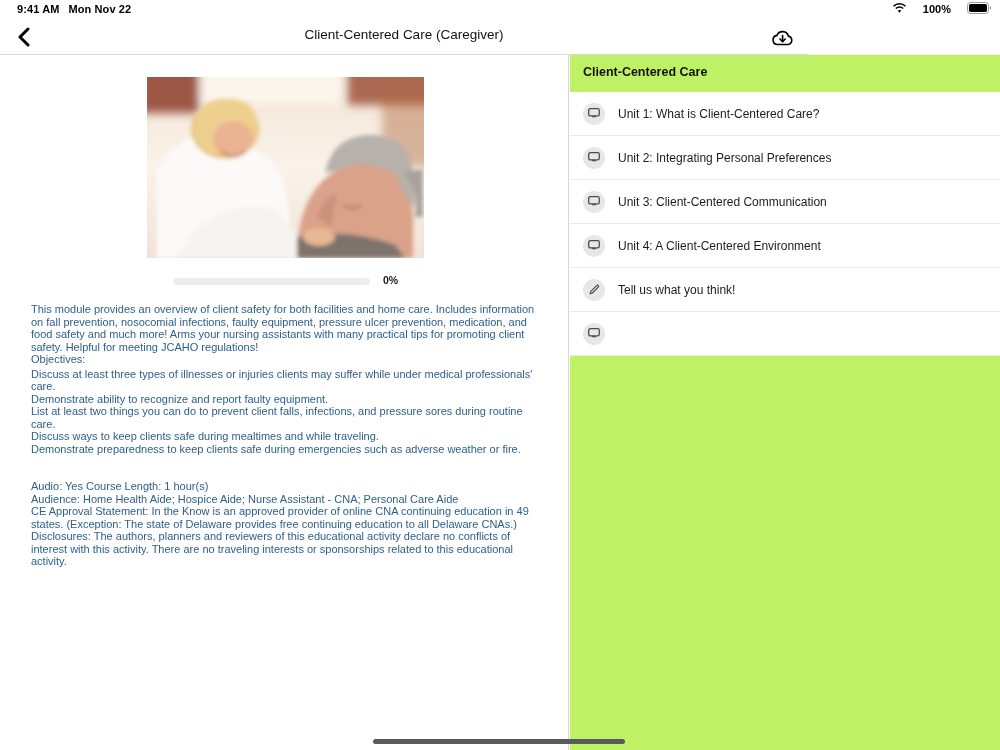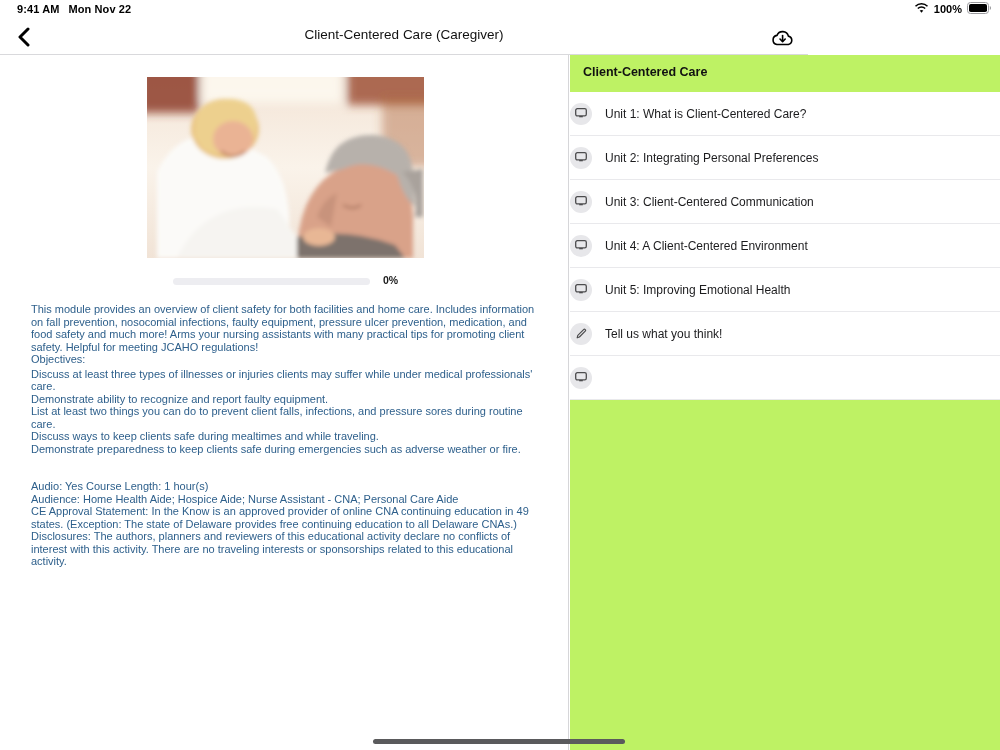--- a/index.html
+++ b/index.html
@@ -3,21 +3,21 @@
 <meta charset="utf-8">
 <style>
   * { margin:0; padding:0; box-sizing:border-box; }
   html,body { width:1000px; height:750px; background:#ffffff; overflow:hidden;
               font-family:"Liberation Sans", sans-serif; -webkit-font-smoothing:antialiased; }
 
   
   #status-bar { position:absolute; left:0; top:0; width:1000px; height:18px; background:#fff; }
   .sb-left { position:absolute; left:10px; top:3px; font-size:11px; font-weight:700; color:#000; letter-spacing:.1px;padding-left:7px; }
   .sb-date { margin-left:9px; }
-  .sb-right { position:absolute; right:8px; top:2px; display:flex; align-items:center; gap:5px; font-size:11px; font-weight:700; color:#000; }
+  .sb-right { position:absolute; right:8px; top:2px; display:flex; align-items:center; gap:16px; font-size:11px; font-weight:700; color:#000; }
 
   
   #nav-bar { position:absolute; left:0; top:18px; width:808px; height:37px; background:#fff;
              border-bottom:1px solid #d9d9dc; }
   #back-button { position:absolute; left:10px; top:6px; width:26px; height:26px; display:flex; align-items:center; justify-content:center; cursor:pointer; }
   #nav-title { position:absolute; left:0; right:0; top:9px; text-align:center; font-size:13.5px; font-weight:500; color:#111; }
   #download-button { position:absolute; right:12px; top:6px; width:28px; height:26px; display:flex; align-items:center; justify-content:center; cursor:pointer; }
 
   
   #left-pane { position:absolute; left:0; top:55px; width:569px; height:695px; background:#fff;
@@ -37,21 +37,21 @@
                  font-size:11px; line-height:12.5px; }
   .course-desc { margin:0; }
   .objectives-title { margin-top:15px; }
   .objectives-list { margin-top:2px; }
   .details-block { margin-top:25px; }
   .tline { margin:0; }
 
   
   #playlist-header { position:absolute; left:13px; top:10px; font-size:12.5px; font-weight:700; color:#111; }
   #playlist { position:absolute; left:0; top:37px; width:430px; }
-  .pl-row { height:44px; display:flex; align-items:center; gap:13px;
+  .pl-row { height:44px; display:flex; align-items:center; padding-left:13px; gap:13px;
             border-bottom:1px solid #e9e9ec; background:#fff; cursor:pointer; }
   .pl-icon-circle { width:22px; height:22px; border-radius:50%; background:#e7e7ea; flex:0 0 22px;
                     display:flex; align-items:center; justify-content:center; }
   .pl-label { font-size:12px; color:#1c1c1e; }
 
   
   #home-indicator { position:absolute; left:373px; top:739px; width:252px; height:5px;
                     border-radius:3px; background:#5a5a5c; z-index:5; cursor:grab; }
 </style>
 </head>
@@ -202,29 +202,20 @@
     <div class="pl-row">
       <span class="pl-icon-circle">
         <svg width="12" height="11" viewBox="0 0 12 11">
             <rect x="0.7" y="0.7" width="10.6" height="7.2" rx="1.6" fill="none" stroke="#4c4c4e" stroke-width="1.3"></rect>
             <path d="M4.2 8 L4.2 9.3 L7.8 9.3 L7.8 8" fill="#4c4c4e"></path>
           </svg>
       </span>
       <span class="pl-label">Unit 4: A Client-Centered Environment</span>
     </div>
 
-    <div class="pl-row">
-      <span class="pl-icon-circle">
-        <svg width="12" height="11" viewBox="0 0 12 11">
-            <rect x="0.7" y="0.7" width="10.6" height="7.2" rx="1.6" fill="none" stroke="#4c4c4e" stroke-width="1.3"></rect>
-            <path d="M4.2 8 L4.2 9.3 L7.8 9.3 L7.8 8" fill="#4c4c4e"></path>
-          </svg>
-      </span>
-      <span class="pl-label">Unit 5: Improving Emotional Health</span>
-    </div>
 
     <div class="pl-row">
       <span class="pl-icon-circle">
         <svg width="11" height="11" viewBox="0 0 11 11">
             <path d="M1.2 9.8 L1.8 7.4 L7.6 1.6 A1.1 1.1 0 0 1 9.2 3.2 L3.4 9 Z" fill="none" stroke="#4c4c4e" stroke-width="1.2" stroke-linejoin="round"></path>
           </svg>
       </span>
       <span class="pl-label">Tell us what you think!</span>
     </div>
 

